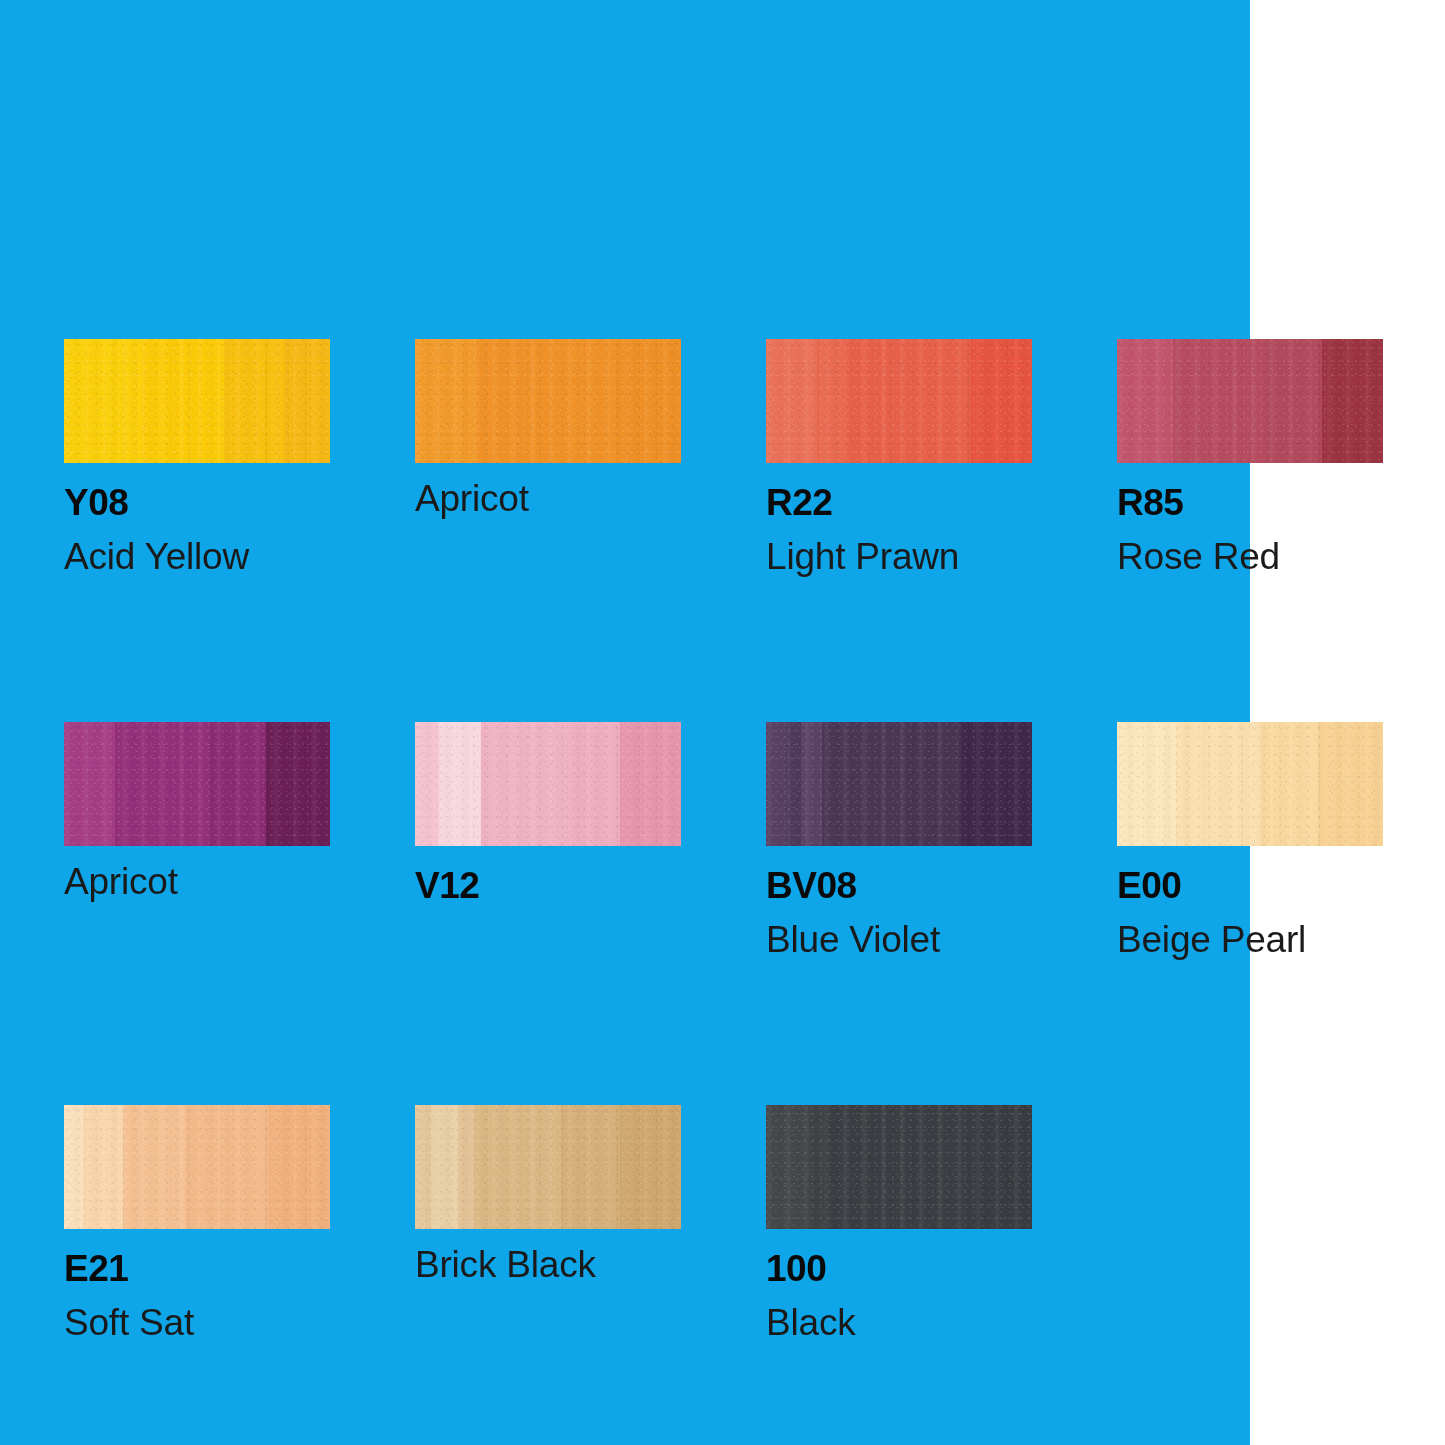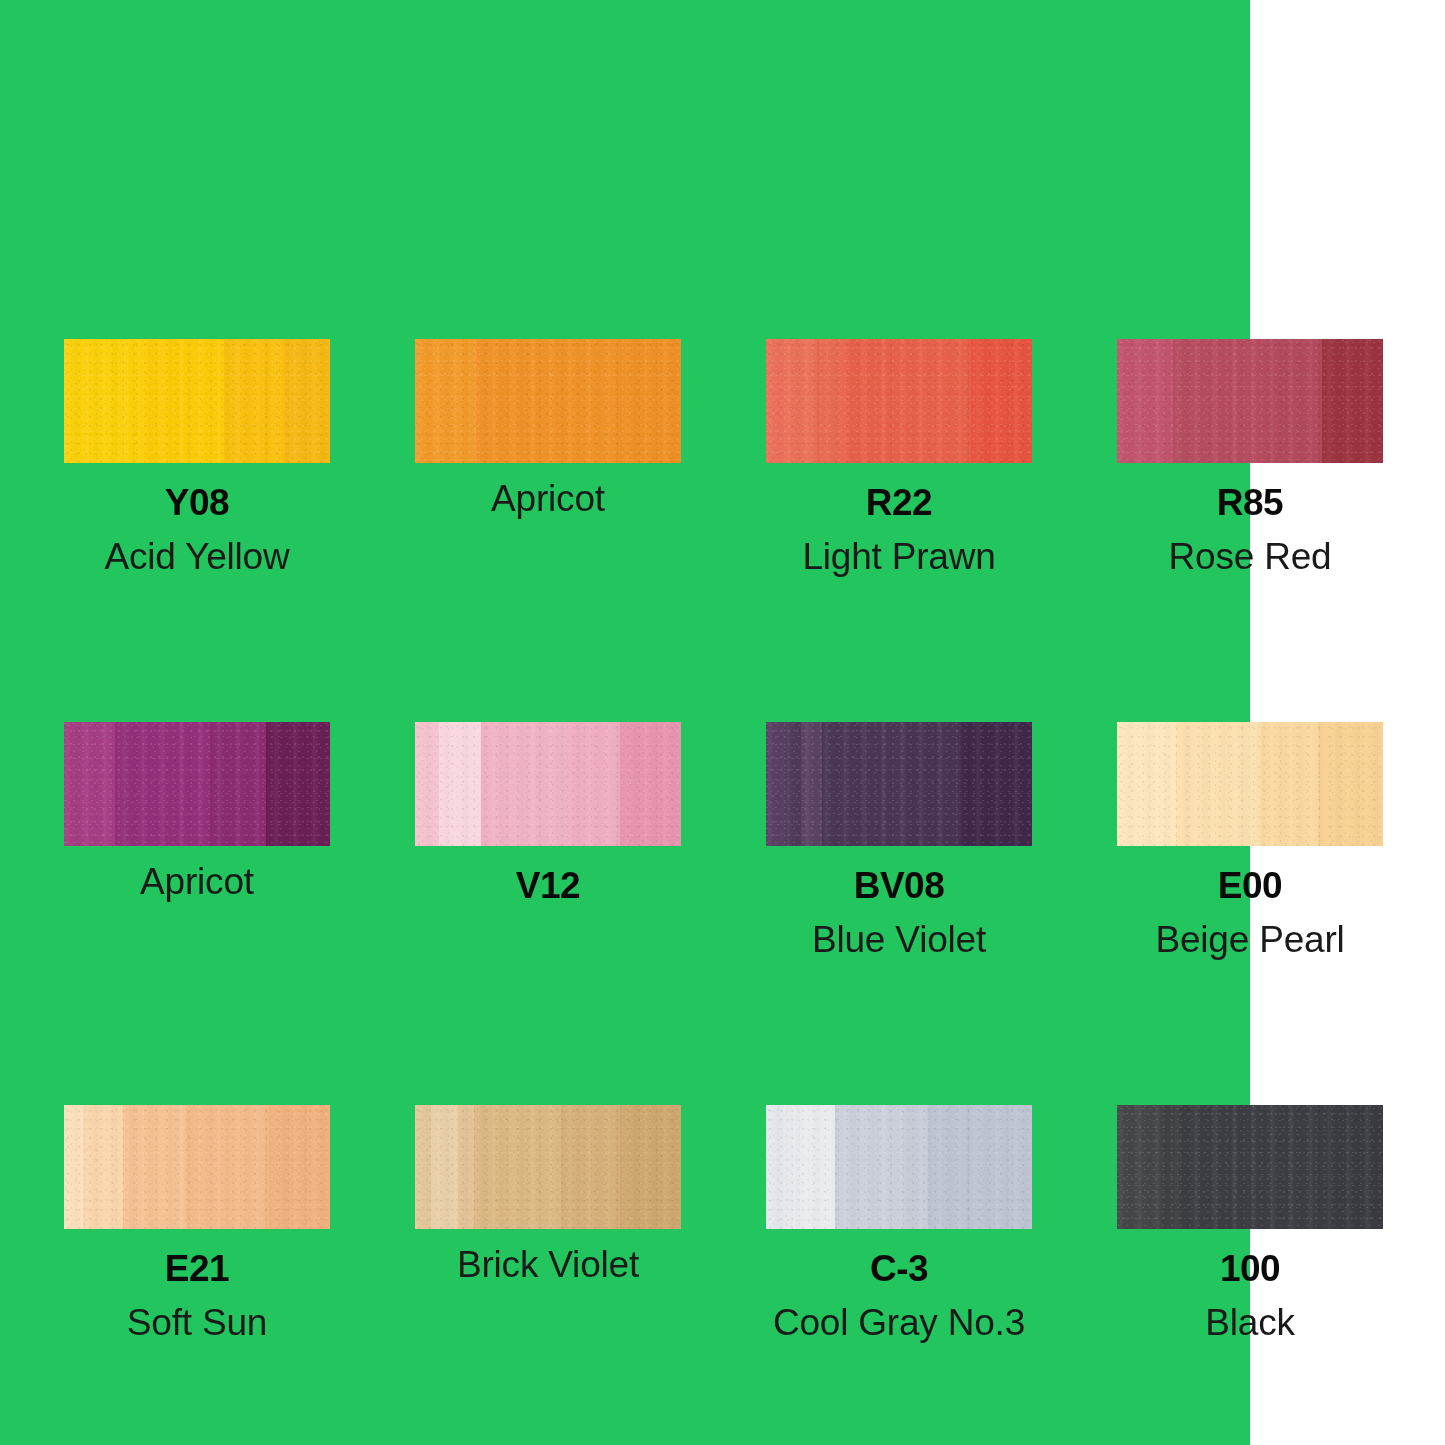--- a/index.html
+++ b/index.html
@@ -13,22 +13,21 @@
     height: 1445px;
     font-family: "Liberation Sans", sans-serif;
     -webkit-font-smoothing: antialiased;
     overflow: hidden;
   }
 
   #swatch-sheet {
     position: relative;
     width: 1250px;
     height: 1445px;
-    background: #22c55e;
-    text-align: center;
+    background: #0ea5e9;
   }
 
   .swatch-grid {
     position: absolute;
     left: 64px;
     top: 339px;
     width: 1320px;
     display: grid;
     grid-template-columns: repeat(4, 266px);
     grid-column-gap: 85px;
@@ -209,47 +208,34 @@
         <div class="swatch-chip" style="background: rgb(244, 188, 139);">
           <div class="band" style="left: 0%; width: 7%; background: rgb(251, 224, 188);"></div>
           <div class="band" style="left: 7%; width: 15%; background: rgb(249, 214, 172);"></div>
           <div class="band" style="left: 22%; width: 24%; background: rgb(245, 193, 147);"></div>
           <div class="band" style="left: 46%; width: 31%; background: rgb(243, 186, 138);"></div>
           <div class="band" style="left: 77%; width: 23%; background: rgb(241, 177, 126);"></div>
           <div class="streaks"></div>
           <div class="grain"></div>
         </div>
         <div class="swatch-code">E21</div>
-        <div class="swatch-name">Soft Sun</div>
+        <div class="swatch-name">Soft Sat</div>
       </div>
       <div class="swatch-cell">
         <div class="swatch-chip" style="background: rgb(222, 189, 139);">
           <div class="band" style="left: 0%; width: 6%; background: rgb(228, 199, 154);"></div>
           <div class="band" style="left: 6%; width: 10%; background: rgb(232, 207, 166);"></div>
           <div class="band" style="left: 16%; width: 6%; background: rgb(227, 195, 150);"></div>
           <div class="band" style="left: 22%; width: 33%; background: rgb(219, 184, 132);"></div>
           <div class="band" style="left: 55%; width: 22%; background: rgb(214, 176, 122);"></div>
           <div class="band" style="left: 77%; width: 23%; background: rgb(207, 167, 111);"></div>
           <div class="streaks"></div>
           <div class="grain"></div>
         </div>
-        <div class="swatch-name">Brick Violet</div>
-      </div>
-      <div class="swatch-cell">
-        <div class="swatch-chip" style="background: rgb(204, 209, 219);">
-          <div class="band" style="left: 0%; width: 10%; background: rgb(228, 231, 236);"></div>
-          <div class="band" style="left: 10%; width: 16%; background: rgb(233, 235, 239);"></div>
-          <div class="band" style="left: 26%; width: 25%; background: rgb(203, 208, 218);"></div>
-          <div class="band" style="left: 51%; width: 10%; background: rgb(199, 204, 216);"></div>
-          <div class="band" style="left: 61%; width: 39%; background: rgb(190, 196, 210);"></div>
-          <div class="streaks"></div>
-          <div class="grain"></div>
-        </div>
-        <div class="swatch-code">C-3</div>
-        <div class="swatch-name">Cool Gray No.3</div>
+        <div class="swatch-name">Brick Black</div>
       </div>
       <div class="swatch-cell">
         <div class="swatch-chip" style="background: rgb(62, 64, 68);">
           <div class="band" style="left: 0%; width: 15%; background: rgb(69, 71, 75);"></div>
           <div class="band" style="left: 15%; width: 7%; background: rgb(64, 66, 70);"></div>
           <div class="band" style="left: 22%; width: 56%; background: rgb(60, 62, 67);"></div>
           <div class="band" style="left: 78%; width: 22%; background: rgb(58, 60, 65);"></div>
           <div class="streaks"></div>
           <div class="grain"></div>
         </div>

